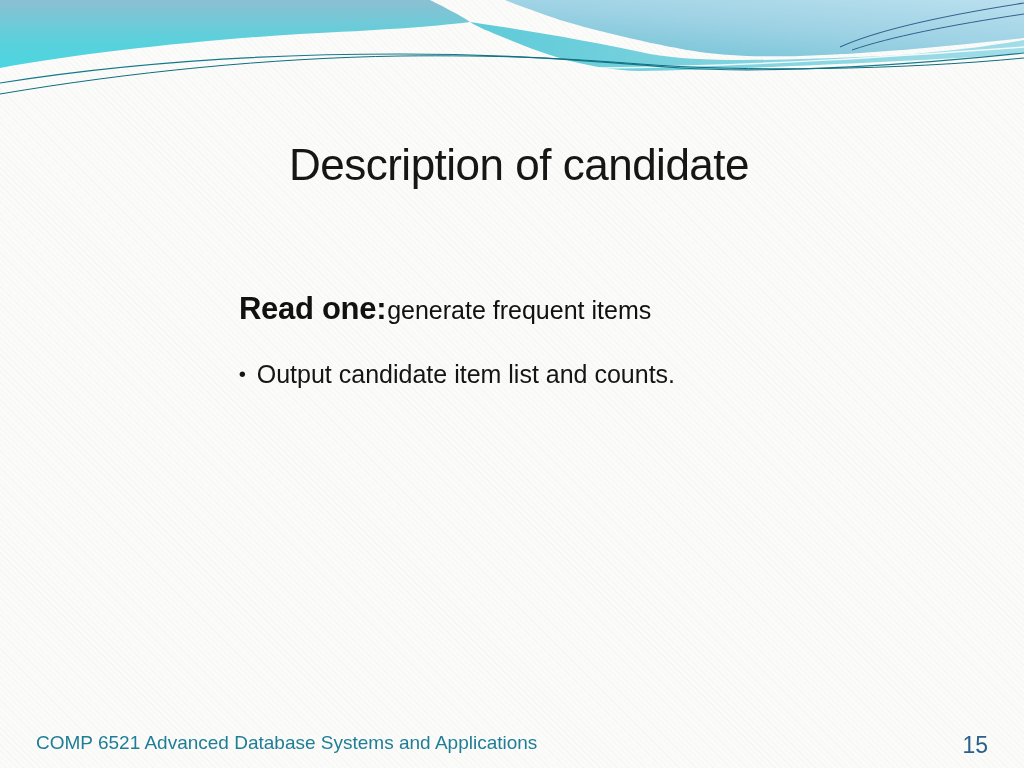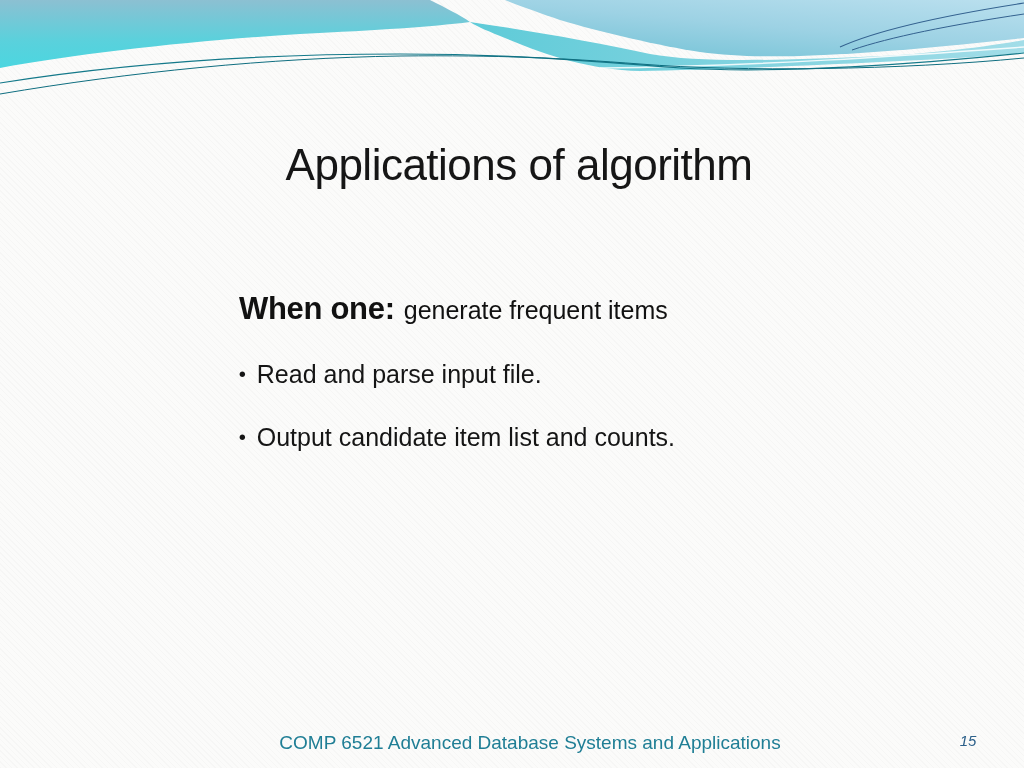--- a/index.html
+++ b/index.html
@@ -20,36 +20,36 @@
   .slide-title{
     position:absolute;top:142px;left:0;width:1024px;
     text-align:center;padding-left:14px;box-sizing:border-box;
     font-size:44px;line-height:1.05;color:#161616;
     letter-spacing:-0.5px;white-space:nowrap;
   }
   .heading-line{
     position:absolute;top:291px;left:239px;white-space:nowrap;color:#111;
   }
   .heading-bold{font-size:31px;font-weight:700;letter-spacing:-0.3px;}
-  .heading-rest{font-size:25px;font-weight:400;margin-left:9px;}
+  .heading-rest{font-size:25px;font-weight:400;margin-left:1px;}
   .bullet-list{
     position:absolute;top:361px;left:238px;width:720px;color:#151515;
   }
   .bullet-item{
     font-size:25px;line-height:1.06;margin:0 0 36px 0;white-space:nowrap;
   }
   .bullet-dot{display:inline-block;margin-right:10px;transform:scale(0.82);}
   .footer-course{
     position:absolute;top:732px;left:0;width:1024px;
-    text-align:center;padding-left:36px;box-sizing:border-box;
+    padding-left:36px;box-sizing:border-box;
     font-size:19px;color:#1f7e95;white-space:nowrap;
   }
   .footer-page{
     position:absolute;top:732px;left:948px;width:40px;
-    font-size:15px;color:#2c608a;text-align:center;font-style:italic;
+    font-size:23px;color:#2c608a;text-align:right;
   }
 </style>
 </head>
 <body>
 
 <div class="slide">
 
   <svg class="wave-header" viewBox="0 0 1024 130" preserveAspectRatio="none" aria-hidden="true">
     <defs>
       <linearGradient id="gradSkyLeft" x1="0" y1="0" x2="0" y2="1">
@@ -83,30 +83,27 @@
 
     <path fill="none" stroke="#ffffff" stroke-width="1.4" opacity="0.85" d="M600,68 C760,66 900,56 1024,47"></path>
 
     <path fill="none" stroke="#14798a" stroke-width="1.2" d="M0,83 C120,64 260,54 400,54 C520,54 600,62 680,68 C780,74 920,64 1024,53"></path>
     <path fill="none" stroke="#0f6e80" stroke-width="1" d="M0,94 C130,72 270,58 400,56 C500,55 560,58 640,64 C740,72 900,70 1024,58"></path>
 
     <path fill="none" stroke="#33618f" stroke-width="1.1" d="M1024,3 C940,16 875,31 840,47"></path>
     <path fill="none" stroke="#33618f" stroke-width="1" d="M1024,14 C950,25 890,37 852,50"></path>
   </svg>
 
-  <div class="slide-title">Applications of algorithm</div>
+  <div class="slide-title">Description of candidate</div>
 
   <div class="heading-line">
-    <span class="heading-bold">When one:</span><span class="heading-rest">generate frequent items</span>
+    <span class="heading-bold">Read one:</span><span class="heading-rest">generate frequent items</span>
   </div>
 
   <div class="bullet-list">
-    <div class="bullet-item">
-      <span class="bullet-dot">•</span><span>Read and parse input file.</span>
-    </div>
     <div class="bullet-item">
       <span class="bullet-dot">•</span><span>Output candidate item list and counts.</span>
     </div>
   </div>
 
   <div class="footer-course">COMP 6521 Advanced Database Systems and Applications</div>
   <div class="footer-page">15</div>
 
 </div>
 

